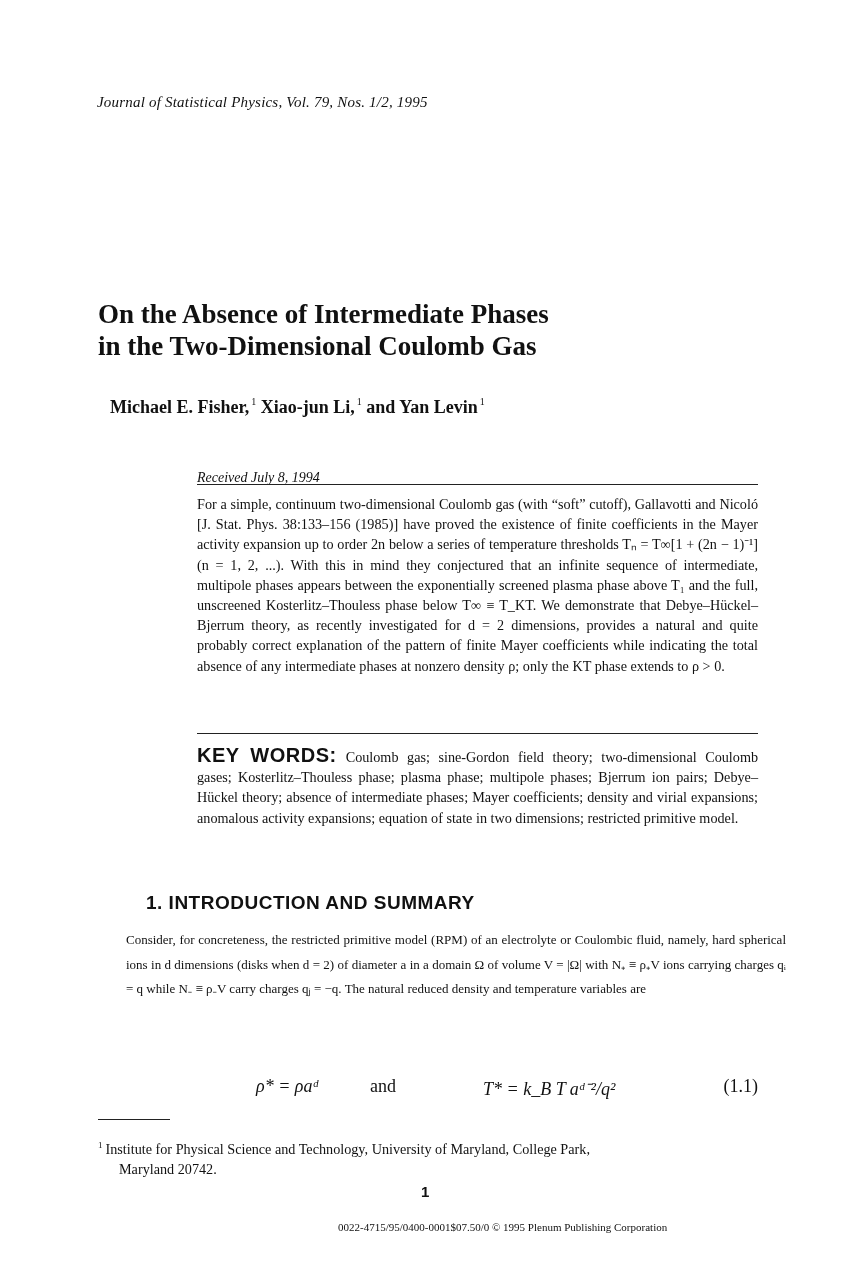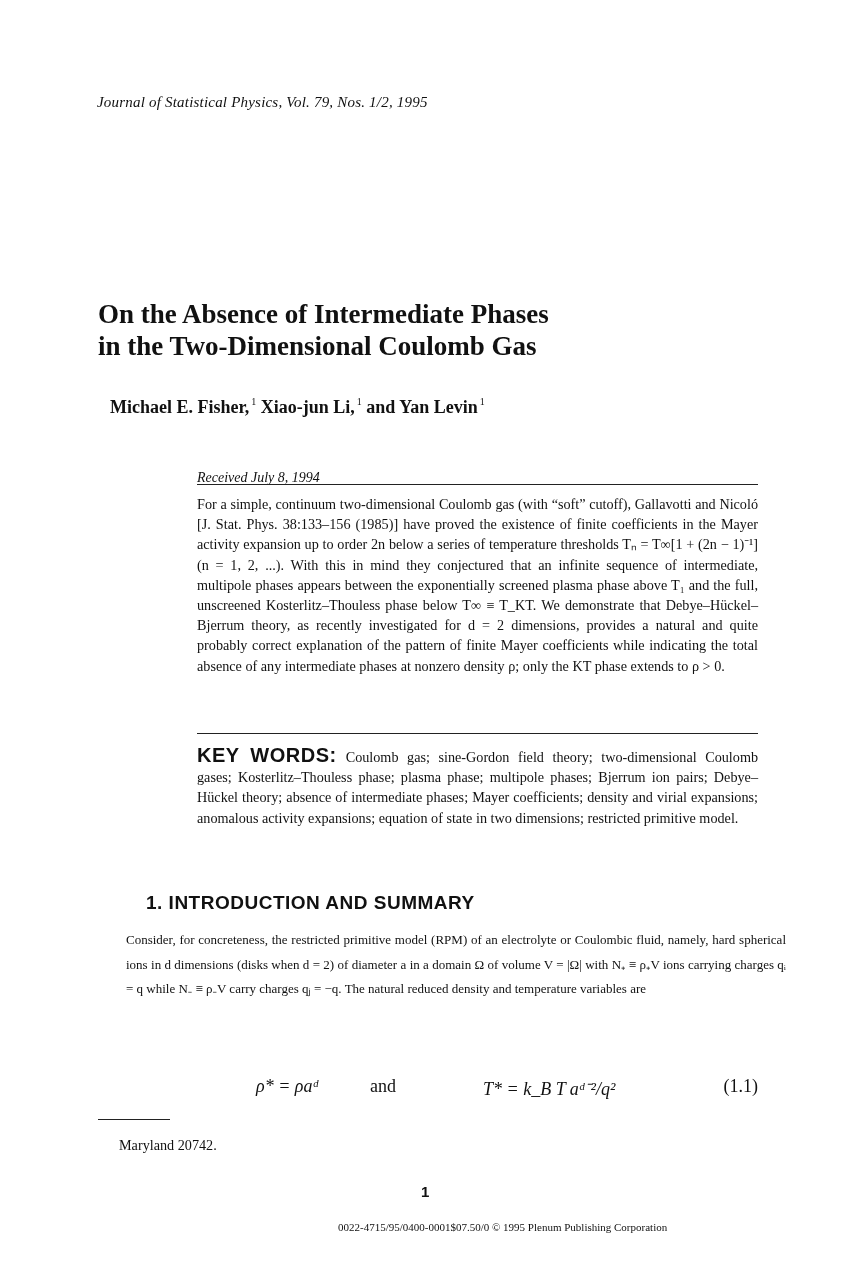--- a/index.html
+++ b/index.html
@@ -63,18 +63,19 @@
 <div class="abs equation">
   <span class="eq-left">ρ* = ρaᵈ</span>
   <span class="eq-and">and</span>
   <span class="eq-right">T* = k_B T aᵈ⁻²/q²</span>
   <span class="eq-num">(1.1)</span>
 </div>
 
 <div class="abs rule" style="left:98px; top:1119px; width:72px;"></div>
 
 <div class="abs footnote">
+  <div><sup>1</sup><span>Institute for Physical Science and Technology, University of Maryland, College Park,</span></div>
   <div class="indent">Maryland 20742.</div>
 </div>
 
 <div class="abs pagenum">1</div>
 
 <div class="abs copyright">0022-4715/95/0400-0001$07.50/0 © 1995 Plenum Publishing Corporation</div>
 
 </body></html>

